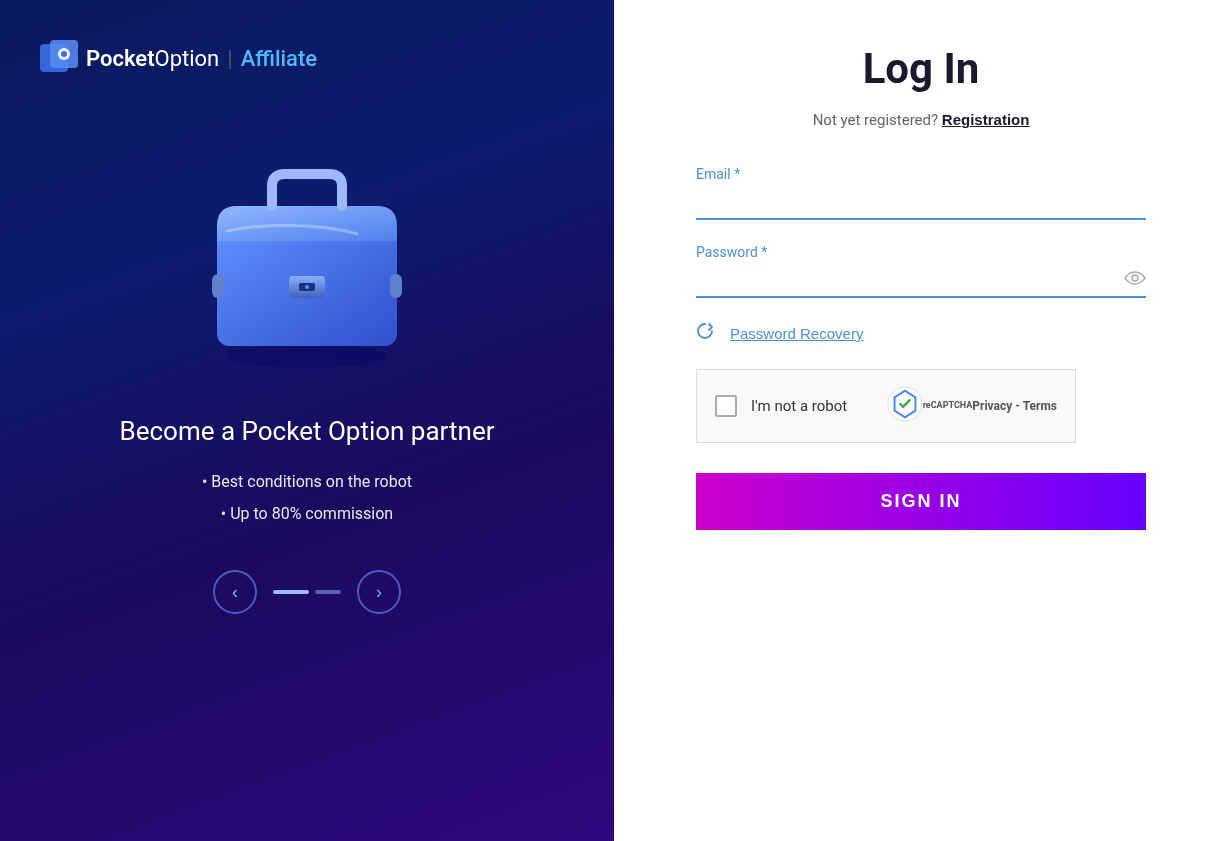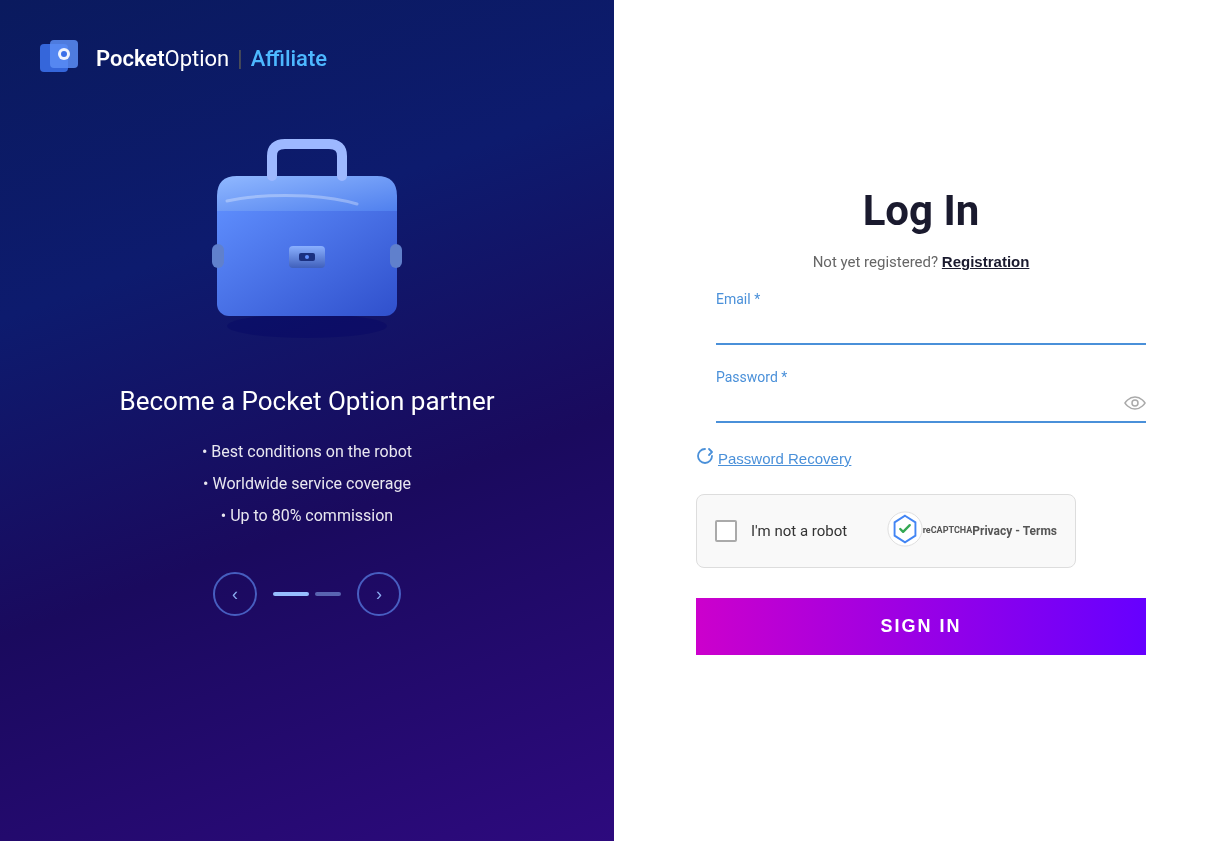--- a/index.html
+++ b/index.html
@@ -20,21 +20,21 @@
       flex-direction: column;
       align-items: center;
       padding: 40px 40px 30px;
       position: relative;
     }
 
     .logo-area {
       display: flex;
       align-items: center;
       align-self: flex-start;
-      gap: 10px;
+      margin-bottom: 30px;
       justify-content: center;
     }
 
     .briefcase-img {
       width: 280px;
       height: 280px;
       margin: 10px 0 20px;
       display: flex;
       align-items: center;
       justify-content: center;
@@ -100,58 +100,57 @@
       width: 26px;
     }
 
     
     .right-panel {
       flex: 1;
       background: #ffffff;
       display: flex;
       flex-direction: column;
       align-items: center;
-      justify-content: center;
+      justify-content: flex-start;
       padding: 44px 80px;
     }
 
     .form-container {
       width: 100%;
       max-width: 450px;
     }
 
     .page-title {
       font-size: 42px;
       font-weight: 700;
       color: #1a1a2e;
       text-align: center;
       margin-bottom: 18px;
     }
 
     .register-row {
       text-align: center;
-      margin-bottom: 20px;
+      margin-bottom: 37px;
       font-size: 15px;
       color: #666;
     }
 
     .register-link {
       color: #1a1a2e;
       font-weight: 600;
       text-decoration: underline;
       cursor: pointer;
       border: none;
       background: none;
       font-size: 15px;
     }
 
     .field-group {
       margin-bottom: 24px;
       position: relative;
-      margin-left: 20px;
     }
 
     .field-label {
       font-size: 14px;
       color: #4a90d9;
       margin-bottom: 6px;
       display: block;
     }
 
     .field-input {
@@ -174,21 +173,21 @@
       right: 0;
       bottom: 8px;
       cursor: pointer;
       color: #888;
       font-size: 18px;
     }
 
     .password-recovery {
       display: flex;
       align-items: center;
-      gap: 4px;
+      gap: 16px;
       margin-bottom: 24px;
       cursor: pointer;
       text-decoration: none;
       border: none;
       background: none;
       padding: 0;
     }
 
     .recovery-icon {
       color: #4a90d9;
@@ -198,21 +197,21 @@
     .recovery-text {
       color: #4a90d9;
       font-size: 15px;
       text-decoration: underline;
       cursor: pointer;
     }
 
     .captcha-container {
       background: #f9f9f9;
       border: 1px solid #ddd;
-      border-radius: 8px;
+      border-radius: 0;
       padding: 16px 18px;
       display: flex;
       align-items: center;
       justify-content: space-between;
       margin-bottom: 30px;
       width: 380px;
     }
 
     .captcha-left {
       display: flex;
@@ -337,21 +336,20 @@
           <stop offset="100%" style="stop-color:#4060bb;stop-opacity:1"></stop>
         </linearGradient>
       </defs>
     </svg>
   </div>
 
   <h2 class="hero-title">Become a Pocket Option partner</h2>
 
   <ul class="features-list">
     <li>Best conditions on the robot</li>
-    <li>Worldwide service coverage</li>
     <li>Up to 80% commission</li>
   </ul>
 
   <div class="carousel-controls">
     <button class="carousel-btn">
       <span>‹</span>
     </button>
     <div class="carousel-dots">
       <div class="dot active"></div>
       <div class="dot inactive"></div>

